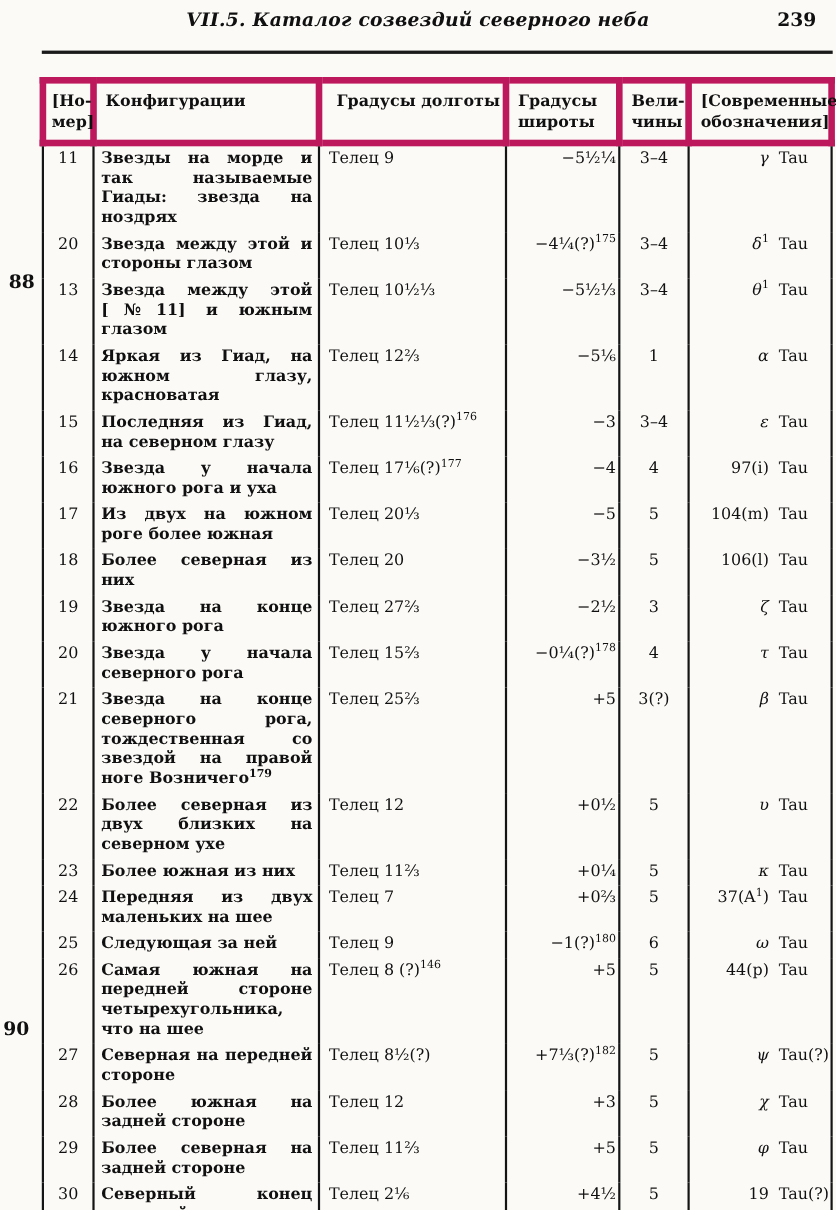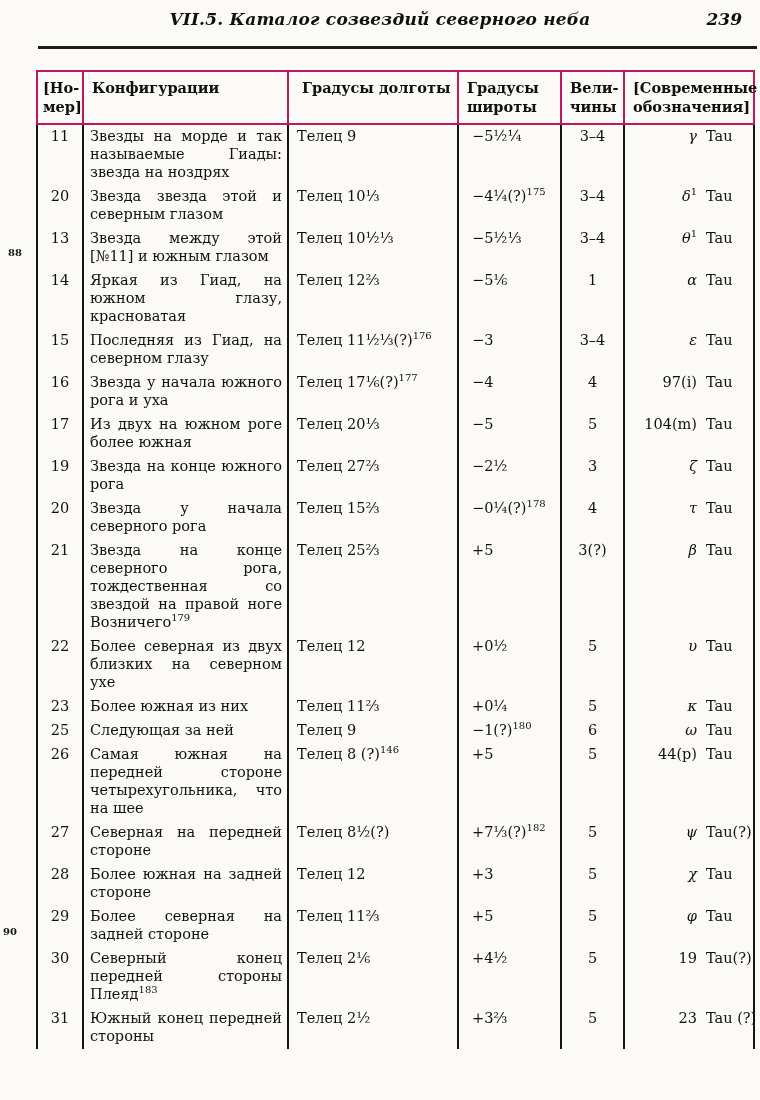--- a/index.html
+++ b/index.html
@@ -13,66 +13,66 @@
   }
   
   .running-head{position:relative;height:30px;padding-top:9px;}
   .rh-title{
     text-align:center;
     font-style:italic;font-weight:bold;font-size:17px;
     letter-spacing:0.2px;
   }
   .rh-page{
     position:absolute;right:18px;top:9px;
-    font-style:italic;font-weight:bold;font-size:17px;
+    font-weight:bold;font-size:17px;
   }
   .head-rule{
     height:3px;background:#1a1a1a;
     margin:7px 3px 0 38px;
   }
   
   .margin-note{
     position:absolute;
-    font-weight:bold;font-size:10px;
+    font-weight:bold;font-size:17px;
   }
   .mn-0{top:247px;left:8px;}
   .mn-1{top:886px;left:3px;margin-top:40px;}
   
   table.catalog{
     border-collapse:collapse;
     table-layout:fixed;
     margin:21px 0 0 36px;
     width:717px;
     border:2px solid #141414;
     border-bottom:none;
     font-size:14.5px;
   }
   th{
-    border:2px solid #be185d;
+    border:6px solid #be185d;
     font-weight:bold;
     text-align:left;
     vertical-align:top;
     padding:6px 1px 7px 8px;
     line-height:19px;
     white-space:pre-line;
     font-size:14.5px;
   }
   th.h-num{text-align:left;padding-left:5px;}
   th.h-lon{padding-left:13px;}
   tbody td{
     border-left:2px solid #141414;
     border-right:2px solid #141414;
     vertical-align:top;
     padding:2px 2px 4px 2px;
     line-height:18px;
   }
   td.c-num{text-align:center;}
-  td.c-conf{text-align:justify;padding-left:6px;padding-right:5px;}
+  td.c-conf{text-align:justify;padding-left:6px;padding-right:5px;font-weight:bold;}
   td.c-lon{padding-left:8px;}
-  td.c-lat{padding-left:13px;}
+  td.c-lat{padding-left:13px;text-align:right;}
   td.c-mag{text-align:center;}
   td.c-des{padding-left:12px;white-space:nowrap;}
   .des-id{display:inline-block;width:60px;text-align:right;}
   .des-name{display:inline-block;margin-left:9px;}
   sup{font-size:10px;line-height:0;vertical-align:super;letter-spacing:0;}
 </style>
 </head>
 <body>
 
 <div class="running-head">
@@ -111,21 +111,21 @@
   <tr>
     <td class="c-num">11</td>
     <td class="c-conf">Звезды на морде и так называемые Гиады: звезда на ноздрях</td>
     <td class="c-lon">Телец 9</td>
     <td class="c-lat">−5½¼</td>
     <td class="c-mag">3–4</td>
     <td class="c-des"><span class="des-id"><i>γ</i></span><span class="des-name">Tau</span></td>
   </tr>
   <tr>
     <td class="c-num">20</td>
-    <td class="c-conf">Звезда звезда этой и северным глазом</td>
+    <td class="c-conf">Звезда между этой и стороны глазом</td>
     <td class="c-lon">Телец 10⅓</td>
     <td class="c-lat">−4¼(?)<sup>175</sup></td>
     <td class="c-mag">3–4</td>
     <td class="c-des"><span class="des-id"><i>δ</i><sup>1</sup></span><span class="des-name">Tau</span></td>
   </tr>
   <tr>
     <td class="c-num">13</td>
     <td class="c-conf">Звезда между этой [№11] и южным глазом</td>
     <td class="c-lon">Телец 10½⅓</td>
     <td class="c-lat">−5½⅓</td>
@@ -158,20 +158,28 @@
   </tr>
   <tr>
     <td class="c-num">17</td>
     <td class="c-conf">Из двух на южном роге более южная</td>
     <td class="c-lon">Телец 20⅓</td>
     <td class="c-lat">−5</td>
     <td class="c-mag">5</td>
     <td class="c-des"><span class="des-id">104(m)</span><span class="des-name">Tau</span></td>
   </tr>
   <tr>
+    <td class="c-num">18</td>
+    <td class="c-conf">Более северная из них</td>
+    <td class="c-lon">Телец 20</td>
+    <td class="c-lat">−3½</td>
+    <td class="c-mag">5</td>
+    <td class="c-des"><span class="des-id">106(l)</span><span class="des-name">Tau</span></td>
+  </tr>
+  <tr>
     <td class="c-num">19</td>
     <td class="c-conf">Звезда на конце южного рога</td>
     <td class="c-lon">Телец 27⅔</td>
     <td class="c-lat">−2½</td>
     <td class="c-mag">3</td>
     <td class="c-des"><span class="des-id"><i>ζ</i></span><span class="des-name">Tau</span></td>
   </tr>
   <tr>
     <td class="c-num">20</td>
     <td class="c-conf">Звезда у начала северного рога</td>
@@ -198,20 +206,28 @@
   </tr>
   <tr>
     <td class="c-num">23</td>
     <td class="c-conf">Более южная из них</td>
     <td class="c-lon">Телец 11⅔</td>
     <td class="c-lat">+0¼</td>
     <td class="c-mag">5</td>
     <td class="c-des"><span class="des-id"><i>κ</i></span><span class="des-name">Tau</span></td>
   </tr>
   <tr>
+    <td class="c-num">24</td>
+    <td class="c-conf">Передняя из двух маленьких на шее</td>
+    <td class="c-lon">Телец 7</td>
+    <td class="c-lat">+0⅔</td>
+    <td class="c-mag">5</td>
+    <td class="c-des"><span class="des-id">37(A<sup>1</sup>)</span><span class="des-name">Tau</span></td>
+  </tr>
+  <tr>
     <td class="c-num">25</td>
     <td class="c-conf">Следующая за ней</td>
     <td class="c-lon">Телец 9</td>
     <td class="c-lat">−1(?)<sup>180</sup></td>
     <td class="c-mag">6</td>
     <td class="c-des"><span class="des-id"><i>ω</i></span><span class="des-name">Tau</span></td>
   </tr>
   <tr>
     <td class="c-num">26</td>
     <td class="c-conf">Самая южная на передней стороне четырехугольника, что на шее</td>

